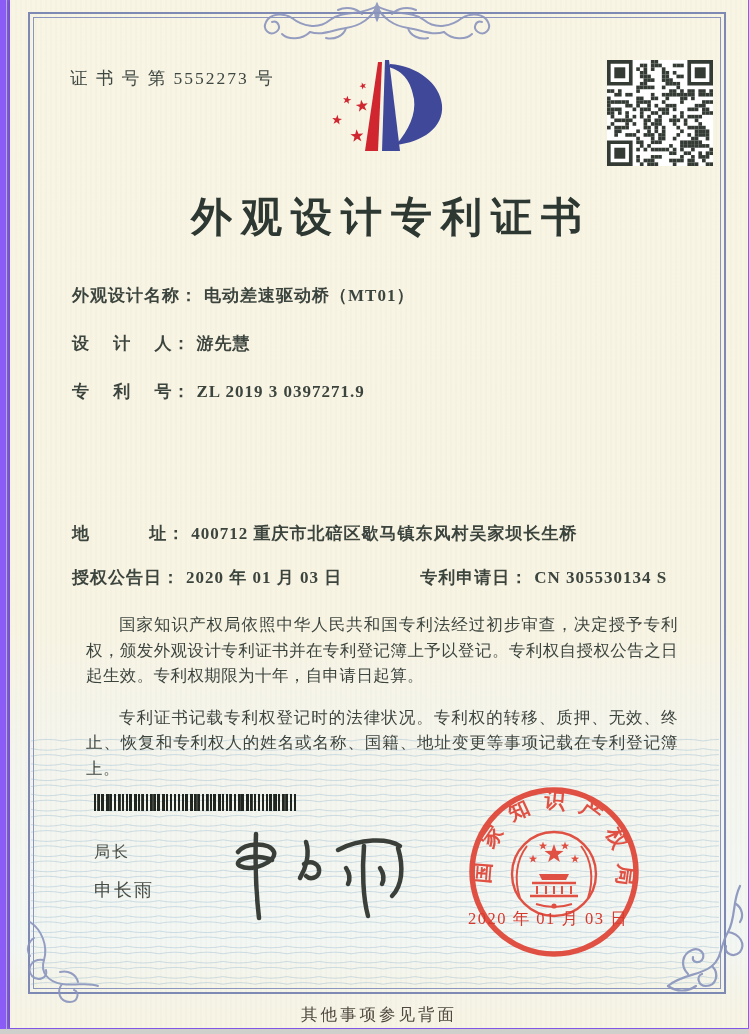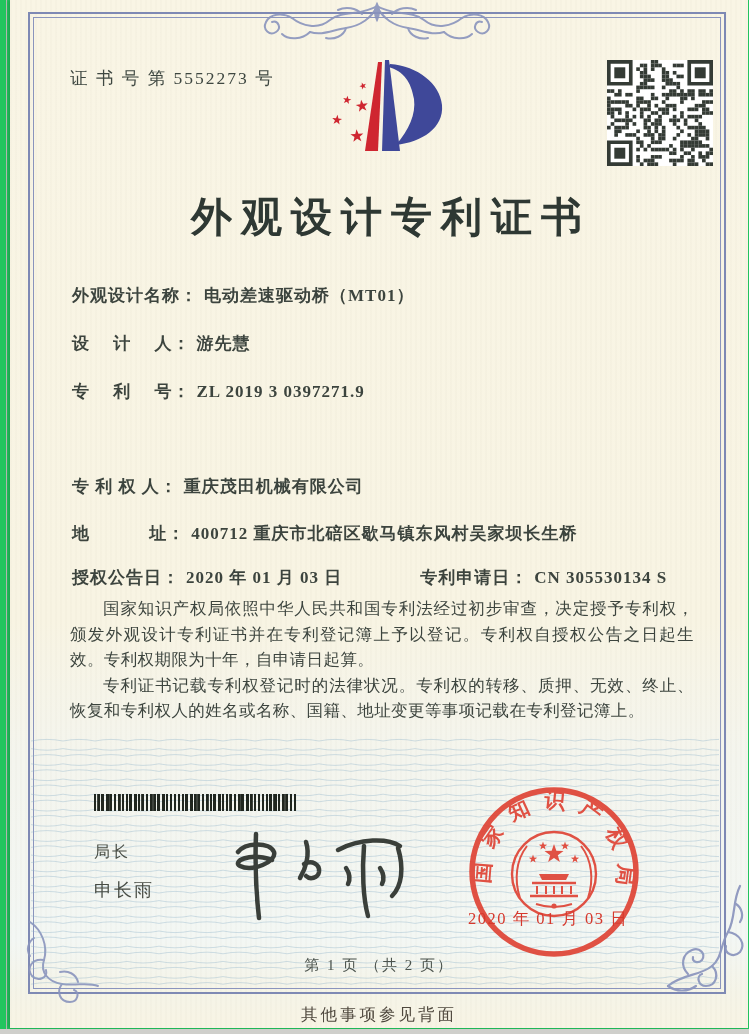--- a/index.html
+++ b/index.html
@@ -1,36 +1,36 @@
 <!DOCTYPE html>
 <html><head>
 <meta charset="utf-8">
 <style>
   html,body{margin:0;padding:0;}
   body{font-family:"Liberation Serif","DejaVu Serif",serif;}
-  .scan{position:relative;width:749px;height:1034px;background:#22c55e;overflow:hidden;}
+  .scan{position:relative;width:749px;height:1034px;background:#8b5cf6;overflow:hidden;}
   .scan-edge-line{position:absolute;left:6px;top:0;width:1px;height:100%;background:#b9b9b5;}
   .scan-bottom{position:absolute;left:0;bottom:0;width:100%;height:5px;background:#cfcfcb;}
   .paper{position:absolute;left:10px;top:0;right:1px;bottom:6px;
     background:linear-gradient(180deg,#f9f5e5 0px,#f8f4e3 620px,#f4f5ee 760px,#f3f7f4 940px,#f5f4e8 992px,#f8f4e4 100%);
     box-shadow:-2px 0 3px rgba(0,0,0,.18);}
   .paper::before{content:"";position:absolute;inset:0;
     background:repeating-linear-gradient(90deg,rgba(120,110,80,.025) 0 2px,transparent 2px 5px);pointer-events:none;}
   .frame{position:absolute;left:18px;top:12px;width:694px;height:978px;border:2px solid #7e89b4;}
   .frame-inner{position:absolute;inset:3px;border:1px solid #8a94bd;}
   .guilloche{position:absolute;left:21px;top:738px;width:688px;height:249px;overflow:hidden;}
   .cert-number{position:absolute;left:60px;top:66px;font-size:17.5px;letter-spacing:2px;color:#3e4741;}
   .title{position:absolute;left:0;top:190px;width:100%;text-align:center;font-size:41px;font-weight:bold;
     letter-spacing:9px;color:#2e3833;padding-left:12px;}
   .row{position:absolute;left:62px;font-size:17px;color:#3c443e;letter-spacing:1px;white-space:nowrap;font-weight:bold;}
   .row .val{margin-left:6px;}
   .row .lbl2{margin-left:78px;}
   .paras{position:absolute;left:60px;top:596px;width:624px;font-size:16.5px;line-height:25.5px;
     color:#3c443e;text-align:justify;letter-spacing:.4px;}
-  .paras p{margin:0;text-indent:2em;}
+  .paras p{margin:16px;text-indent:2em;}
   .barcode{position:absolute;left:84px;top:794px;width:202px;height:17px;
     background:
       repeating-linear-gradient(90deg,#20261f 0 2px,transparent 2px 4px),
       repeating-linear-gradient(90deg,#20261f 0 1px,transparent 1px 7px),
       repeating-linear-gradient(90deg,transparent 0 3px,rgba(32,38,31,.85) 3px 5px,transparent 5px 11px);}
   .signer-title{position:absolute;left:84px;top:842px;font-size:16px;color:#474c44;letter-spacing:2px;}
   .signer-name{position:absolute;left:84px;top:878px;font-size:18px;color:#474c44;letter-spacing:2px;}
   .signature{position:absolute;left:212px;top:820px;}
   .seal{position:absolute;left:450px;top:782px;}
   .seal-date{position:absolute;left:458px;top:908px;width:170px;font-size:16.5px;color:#d6382c;
@@ -464,23 +464,20 @@
 
     <div class="row" style="top:284px">
       <span class="lbl">外观设计名称：</span><span class="val">电动差速驱动桥（MT01）</span>
     </div>
     <div class="row" style="top:332px">
       <span class="lbl">设　 计　 人：</span><span class="val">游先慧</span>
     </div>
     <div class="row" style="top:380px">
       <span class="lbl">专　 利　 号：</span><span class="val">ZL 2019 3 0397271.9</span>
     </div>
-    <div class="row" style="top:475px">
-      <span class="lbl">专 利 权 人：</span><span class="val">重庆茂田机械有限公司</span>
-    </div>
     <div class="row" style="top:522px">
       <span class="lbl">地　　　 址：</span><span class="val">400712 重庆市北碚区歇马镇东风村吴家坝长生桥</span>
     </div>
     <div class="row" style="top:566px">
       <span class="lbl">授权公告日：</span><span class="val">2020 年 01 月 03 日</span><span class="lbl lbl2">专利申请日：</span><span class="val">CN 305530134 S</span>
     </div>
 
     <div class="paras">
       <p>国家知识产权局依照中华人民共和国专利法经过初步审查，决定授予专利权，颁发外观设计专利证书并在专利登记簿上予以登记。专利权自授权公告之日起生效。专利权期限为十年，自申请日起算。</p>
       <p>专利证书记载专利权登记时的法律状况。专利权的转移、质押、无效、终止、恢复和专利权人的姓名或名称、国籍、地址变更等事项记载在专利登记簿上。</p>
@@ -525,18 +522,17 @@
           <path d="M-24 22 L24 22" stroke-width="2.5" fill="none"></path>
           <path d="M-34 24 C-40 6 -38 -14 -27 -28" stroke-width="2" fill="none"></path>
           <path d="M34 24 C40 6 38 -14 27 -28" stroke-width="2" fill="none"></path>
           <path d="M-18 30 C-6 34 6 34 18 30" stroke-width="2" fill="none"></path>
           <circle cy="32" r="2.6" stroke="none"></circle>
         </g>
       </g>
     </svg>
     <div class="seal-date">2020 年 01 月 03 日</div>
 
-    <div class="page-info">第 1 页 （共 2 页）</div>
     <div class="back-note">其他事项参见背面</div>
 
   </div>
   <div class="scan-bottom"></div>
 </div>
 
 </body></html>

